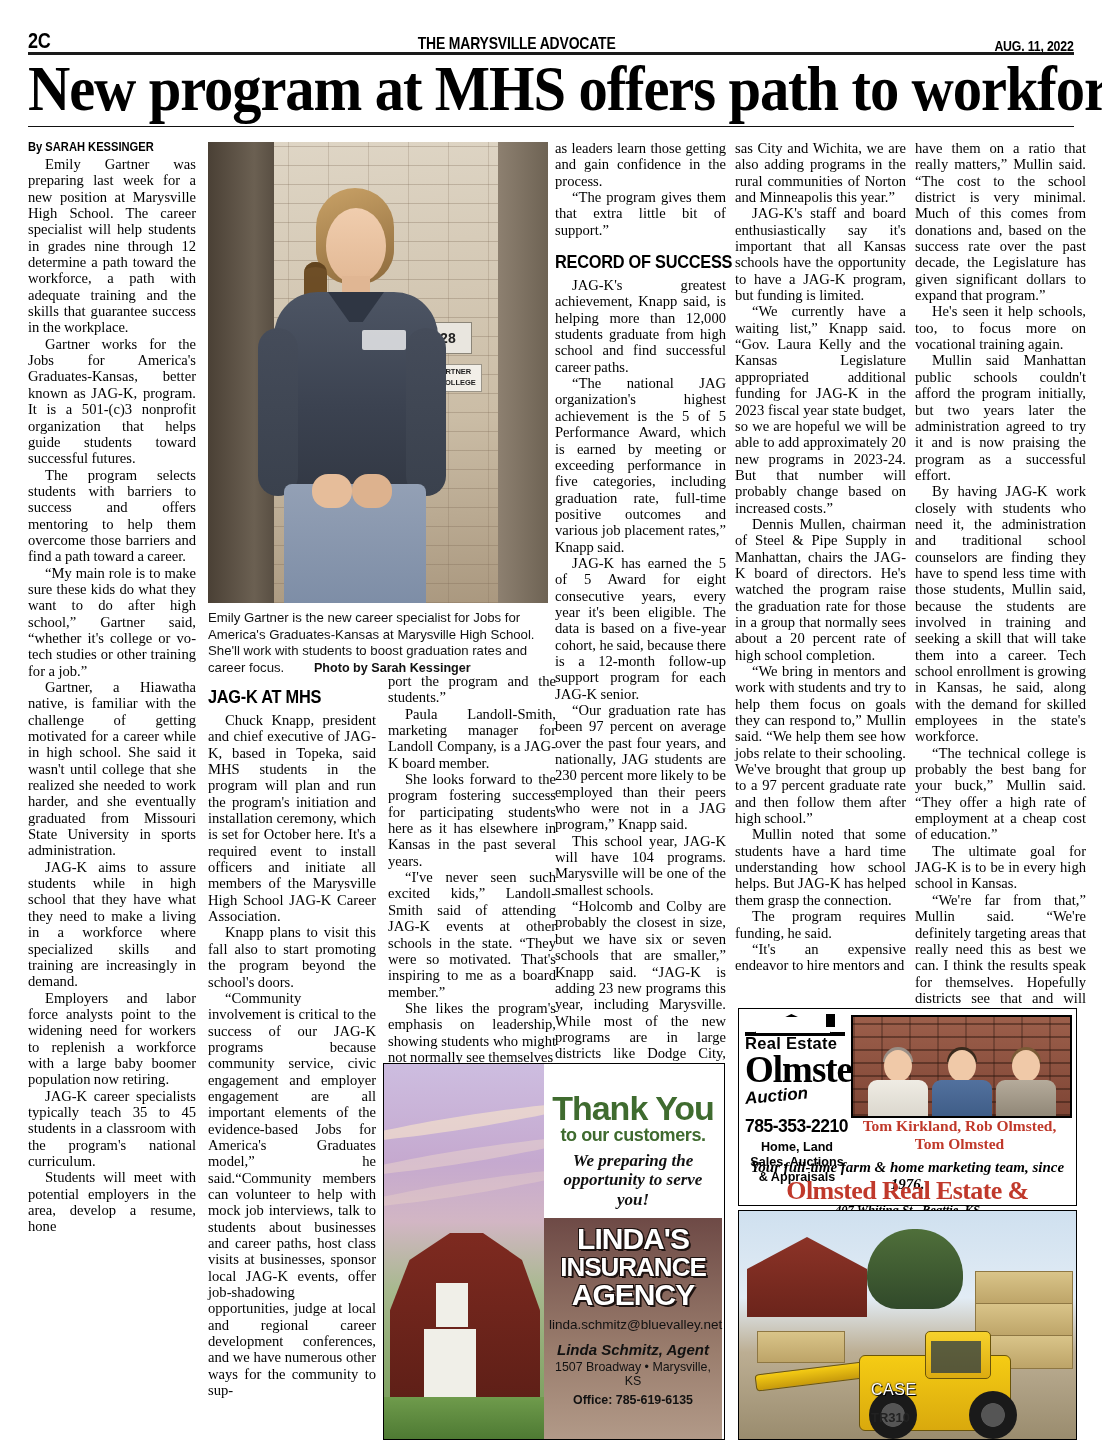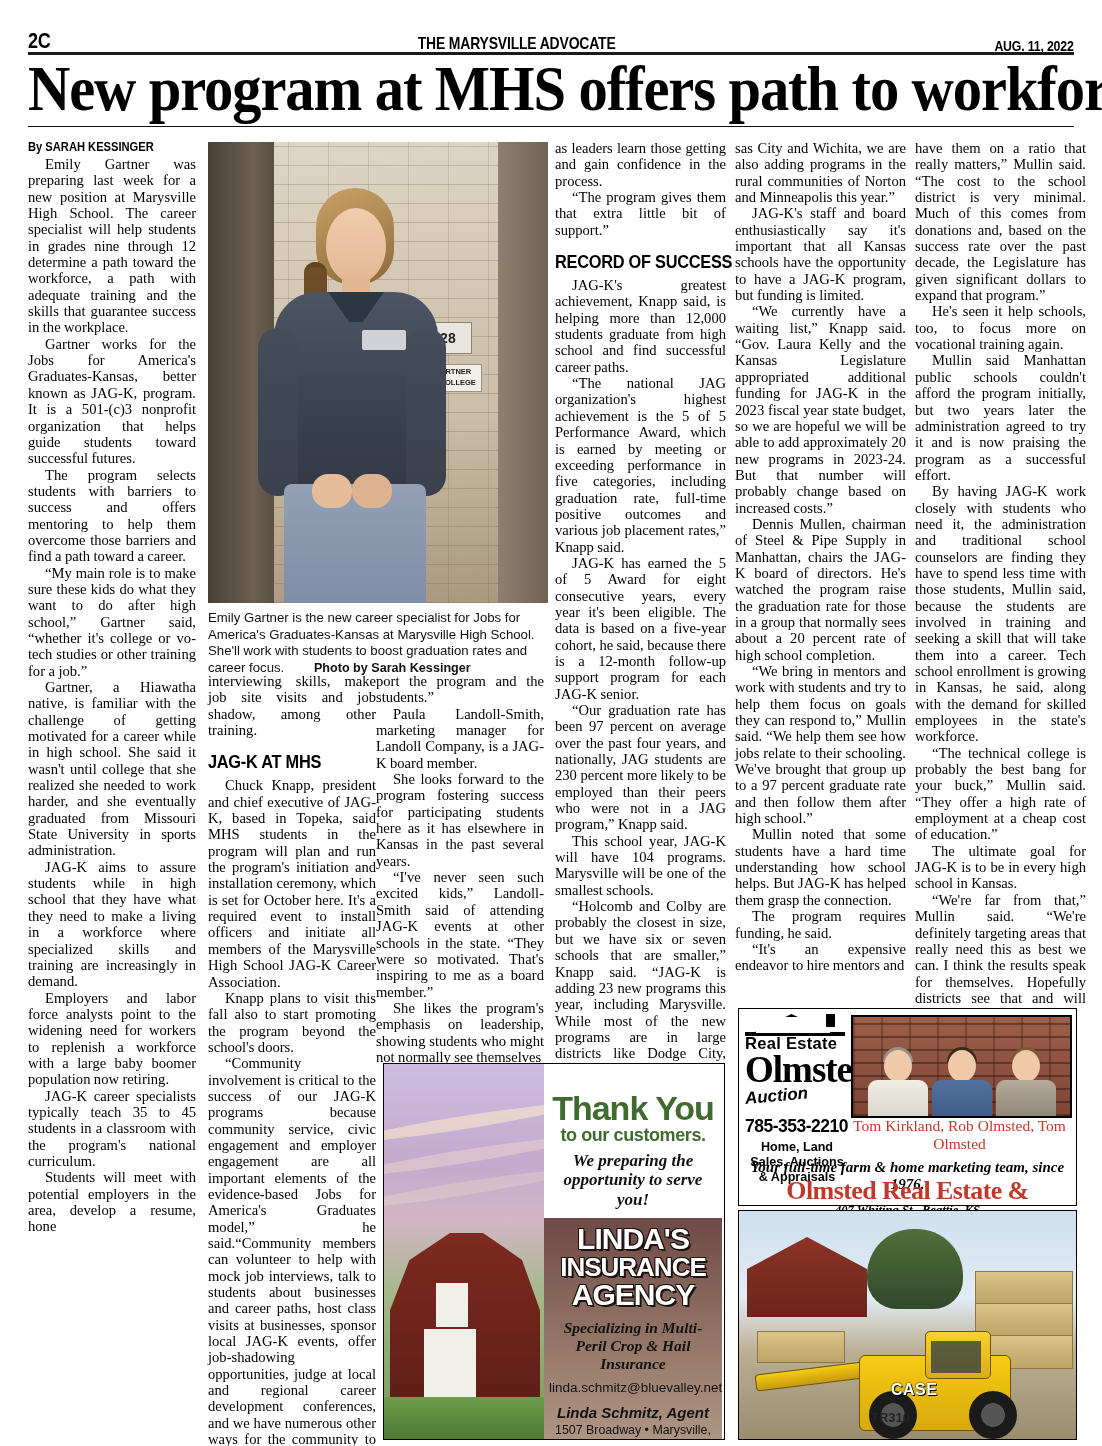--- a/index.html
+++ b/index.html
@@ -39,21 +39,21 @@
     transform:scaleX(.93);transform-origin:left top;
     white-space:nowrap;
   }
   .rule-head{position:absolute;left:28px;top:126px;width:1046px;height:1px;background:#111;}
 
   
   .cols{position:absolute;left:28px;top:140px;width:1048px;height:1290px;}
   .col{position:absolute;top:0;width:168px;}
   .c1{left:0px;}
   .c2{left:180px;}
-  .c3{left:348px;}
+  .c3{left:360px;}
   .c4{left:527px;width:171px;}
   .c5{left:707px;width:171px;}
   .c6{left:887px;width:171px;}
 
   p.body{
     margin:0;
     font-size:14.6px;
     line-height:16.35px;
     text-align:justify;
     text-indent:17px;
@@ -198,21 +198,21 @@
     background:
       repeating-linear-gradient(0deg, rgba(40,20,12,.45) 0 2px, transparent 2px 13px),
       repeating-linear-gradient(90deg, rgba(40,20,12,.30) 0 2px, transparent 2px 28px);}
   .g-man{position:absolute;bottom:0;width:62px;height:66px;}
   .g-head{position:absolute;left:50%;transform:translateX(-50%);top:0;width:28px;height:32px;
     border-radius:14px/16px;background:#f0c9a8;}
   .g-hair{position:absolute;left:50%;transform:translateX(-50%);top:-3px;width:30px;height:15px;
     border-radius:15px 15px 0 0;background:#4a3628;}
   .g-body{position:absolute;left:50%;transform:translateX(-50%);top:30px;width:60px;height:40px;border-radius:9px 9px 0 0;}
   .olm-names{position:absolute;left:112px;top:108px;width:217px;text-align:center;
-    font-family:"Liberation Serif",serif;font-weight:normal;font-size:15.5px;color:#c0392b;line-height:1.18;}
+    font-family:"Liberation Serif",serif;font-weight:bold;font-size:15.5px;color:#c0392b;line-height:1.18;}
   .olm-tag{position:absolute;left:4px;top:150px;width:329px;text-align:center;
     font-family:"Liberation Serif",serif;font-weight:bold;font-style:italic;font-size:15px;}
   .olm-big{position:absolute;left:4px;top:167px;width:329px;text-align:center;
     font-family:"Liberation Serif",serif;font-weight:bold;font-size:26px;color:#c0392b;letter-spacing:-.6px;}
   .olm-addr{position:absolute;left:4px;top:194px;width:329px;text-align:center;
     font-family:"Liberation Serif",serif;font-weight:bold;font-style:italic;font-size:12.6px;}
   .olm-web{position:absolute;left:4px;top:207px;width:329px;text-align:center;
     font-family:"Liberation Sans",sans-serif;font-weight:bold;font-size:14.6px;}
   .olm-logo-l{position:absolute;left:8px;top:203px;width:28px;height:16px;border:1px solid #333;background:#fff;}
   .olm-logo-r{position:absolute;right:8px;top:203px;width:28px;height:16px;border:1px solid #333;background:#fff;}
@@ -229,22 +229,22 @@
     background:linear-gradient(180deg,#4f6f3a,#31492a);}
   .hay-stack{position:absolute;background:linear-gradient(180deg,#d9c489,#bda468);
     border:1px solid #8e7743;}
   .loader-body{position:absolute;left:120px;bottom:8px;width:150px;height:74px;border-radius:6px;
     background:linear-gradient(180deg,#f5cc14,#d9a90d);border:1px solid #6b550a;}
   .loader-cab{position:absolute;left:186px;bottom:60px;width:64px;height:46px;border-radius:5px;
     background:linear-gradient(180deg,#f7d22c,#dcab10);border:1px solid #6b550a;}
   .loader-glass{position:absolute;left:192px;bottom:66px;width:50px;height:32px;background:#2a3a46;opacity:.75;}
   .wheel{position:absolute;bottom:0;width:48px;height:48px;border-radius:50%;
     background:radial-gradient(circle,#555 0 34%,#1a1a1a 36% 100%);}
-  .case-badge{position:absolute;left:152px;bottom:40px;font-family:"Liberation Sans",sans-serif;
-    font-weight:bold;font-size:16px;color:#fff;letter-spacing:.5px;
+  .case-badge{position:absolute;left:132px;bottom:40px;font-family:"Liberation Sans",sans-serif;
+    font-weight:normal;font-size:16px;color:#fff;letter-spacing:.5px;
     text-shadow:0 0 2px #000,1px 1px 0 #000;}
   .tr-badge{position:absolute;left:132px;bottom:14px;font-family:"Liberation Sans",sans-serif;
     font-weight:bold;font-size:13px;color:#222;}
   .arm{position:absolute;left:16px;bottom:56px;width:140px;height:15px;border-radius:4px;
     background:linear-gradient(180deg,#f5cc14,#c79a0c);border:1px solid #6b550a;transform:rotate(-7deg);}
 </style>
 </head>
 <body>
 
 <div class="page">
@@ -299,21 +299,20 @@
       <p class="body">The program selects students with barriers to success and offers mentoring to help them overcome those barriers and find a path toward a career.</p>
       <p class="body">“My main role is to make sure these kids do what they want to do after high school,” Gartner said, “whether it's college or vo-tech studies or other training for a job.”</p>
       <p class="body">Gartner, a Hiawatha native, is familiar with the challenge of getting motivated for a career while in high school. She said it wasn't until college that she realized she needed to work harder, and she eventually graduated from Missouri State University in sports administration.</p>
       <p class="body">JAG-K aims to assure students while in high school that they have what they need to make a living in a workforce where specialized skills and training are increasingly in demand.</p>
       <p class="body">Employers and labor force analysts point to the widening need for workers to replenish a workforce with a large baby boomer population now retiring.</p>
       <p class="body">JAG-K career specialists typically teach 35 to 45 students in a classroom with the program's national curriculum.</p>
       <p class="body">Students will meet with potential employers in the area, develop a resume, hone</p>
     </div>
 
     <div class="col c2" style="top:533px;">
-      <p class="body noind">interviewing skills, make job site visits and job shadow, among other training.</p>
       <div class="subhead">JAG-K AT MHS</div>
       <p class="body">Chuck Knapp, president and chief executive of JAG-K, based in Topeka, said MHS students in the program will plan and run the program's initiation and installation ceremony, which is set for October here. It's a required event to install officers and initiate all members of the Marysville High School JAG-K Career Association.</p>
       <p class="body">Knapp plans to visit this fall also to start promoting the program beyond the school's doors.</p>
       <p class="body">“Community involvement is critical to the success of our JAG-K programs because community service, civic engagement and employer engagement are all important elements of the evidence-based Jobs for America's Graduates model,” he said.“Community members can volunteer to help with mock job interviews, talk to students about businesses and career paths, host class visits at businesses, sponsor local JAG-K events, offer job-shadowing opportunities, judge at local and regional career development conferences, and we have numerous other ways for the community to sup-</p>
     </div>
 
     <div class="col c3" style="top:533px;">
       <p class="body noind">port the program and the students.”</p>
       <p class="body">Paula Landoll-Smith, marketing manager for Landoll Company, is a JAG-K board member.</p>
       <p class="body">She looks forward to the program fostering success for participating students here as it has elsewhere in Kansas in the past several years.</p>
@@ -368,21 +367,20 @@
     <div class="linda-right">
       <div class="thankyou-box">
         <div class="ty-1">Thank You</div>
         <div class="ty-2">to our customers.</div>
         <div class="ty-3">We preparing the opportunity to serve you!</div>
       </div>
       <div class="linda-brand">
         <div class="lb-name">LINDA'S</div>
         <div class="lb-name" style="font-size:26px;">INSURANCE</div>
         <div class="lb-name">AGENCY</div>
-        <div class="lb-spec">Specializing in Multi-Peril Crop &amp; Hail Insurance</div>
         <div class="lb-mail">linda.schmitz@bluevalley.net</div>
         <div class="lb-agent">Linda Schmitz, Agent</div>
         <div class="lb-addr">1507 Broadway • Marysville, KS</div>
         <div class="lb-ph">Office: 785-619-6135</div>
 
       </div>
     </div>
   </div>
 
   <div class="ad-olmsted">

